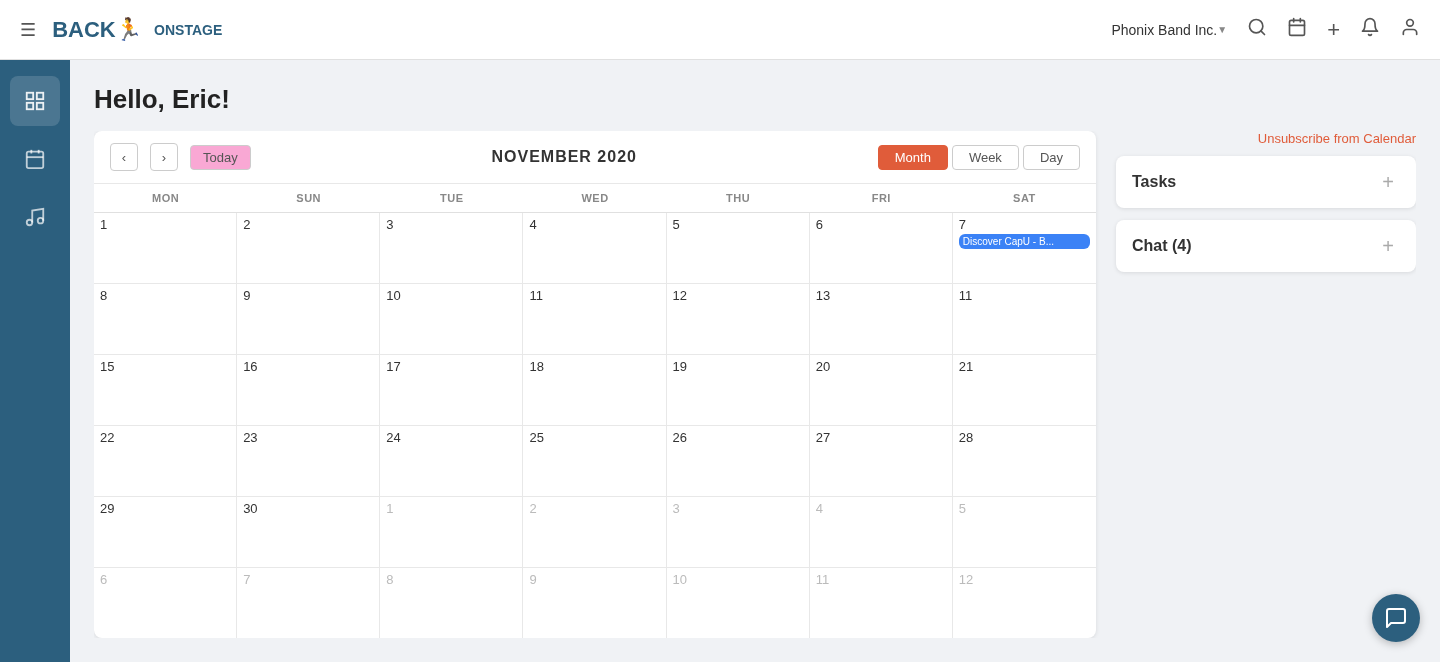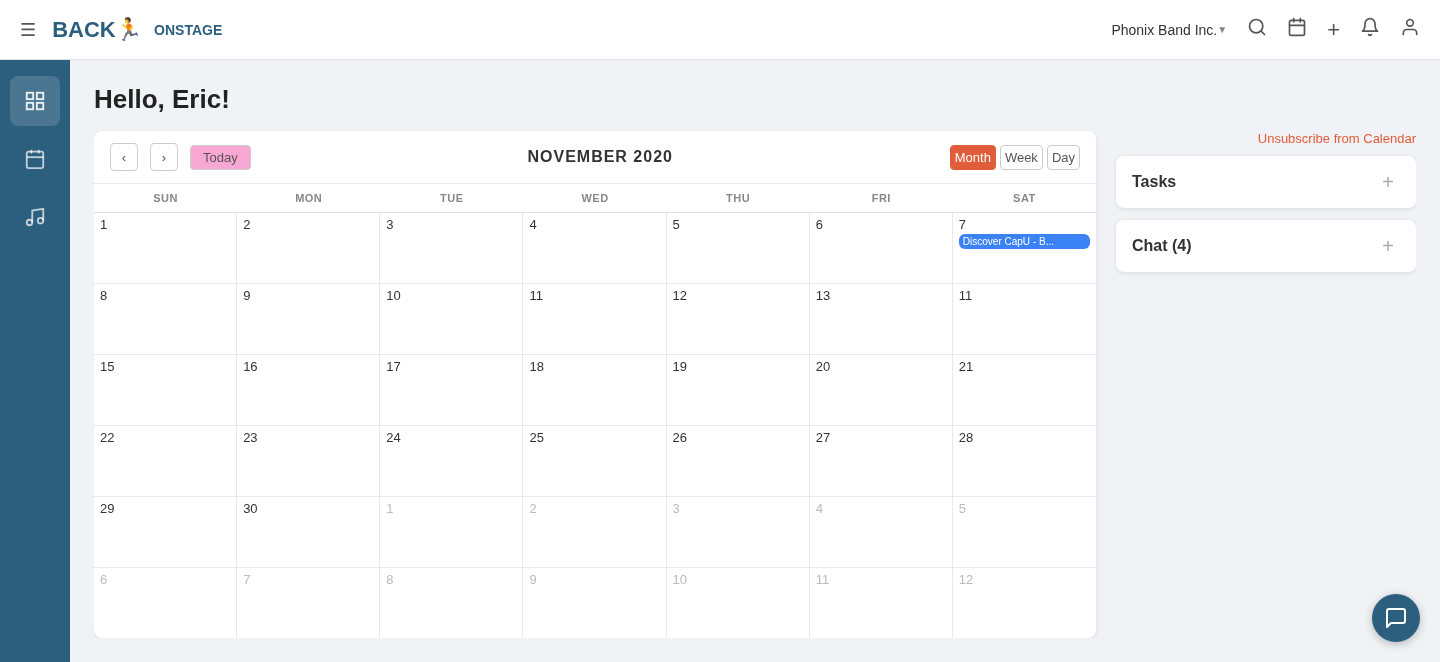--- a/index.html
+++ b/index.html
@@ -115,21 +115,21 @@
     .cal-title {
       flex: 1;
       text-align: center;
       font-size: 16px;
       font-weight: 700;
       color: #333;
       letter-spacing: 1px;
     }
     .view-toggle { display: flex; gap: 4px; }
     .view-btn {
-      padding: 4px 4px;
+      padding: 4px 16px;
       border: 1px solid #ccc;
       background: #fff;
       border-radius: 4px;
       cursor: pointer;
       font-size: 13px;
       color: #555;
     }
     .view-btn.active {
       background: #e05c3a;
       color: #fff;
@@ -328,22 +328,22 @@
         <div class="cal-title">NOVEMBER 2020</div>
         <div class="view-toggle">
           <button class="view-btn active">Month</button>
           <button class="view-btn">Week</button>
           <button class="view-btn">Day</button>
         </div>
       </div>
 
       <div class="calendar-grid">
         <div class="cal-days-header">
+          <div class="cal-day-header">MON</div>
           <div class="cal-day-header">SUN</div>
-          <div class="cal-day-header">MON</div>
           <div class="cal-day-header">TUE</div>
           <div class="cal-day-header">WED</div>
           <div class="cal-day-header">THU</div>
           <div class="cal-day-header">FRI</div>
           <div class="cal-day-header">SAT</div>
         </div>
 
         <div class="cal-weeks" id="cal-weeks">
 
         <div class="cal-week">

